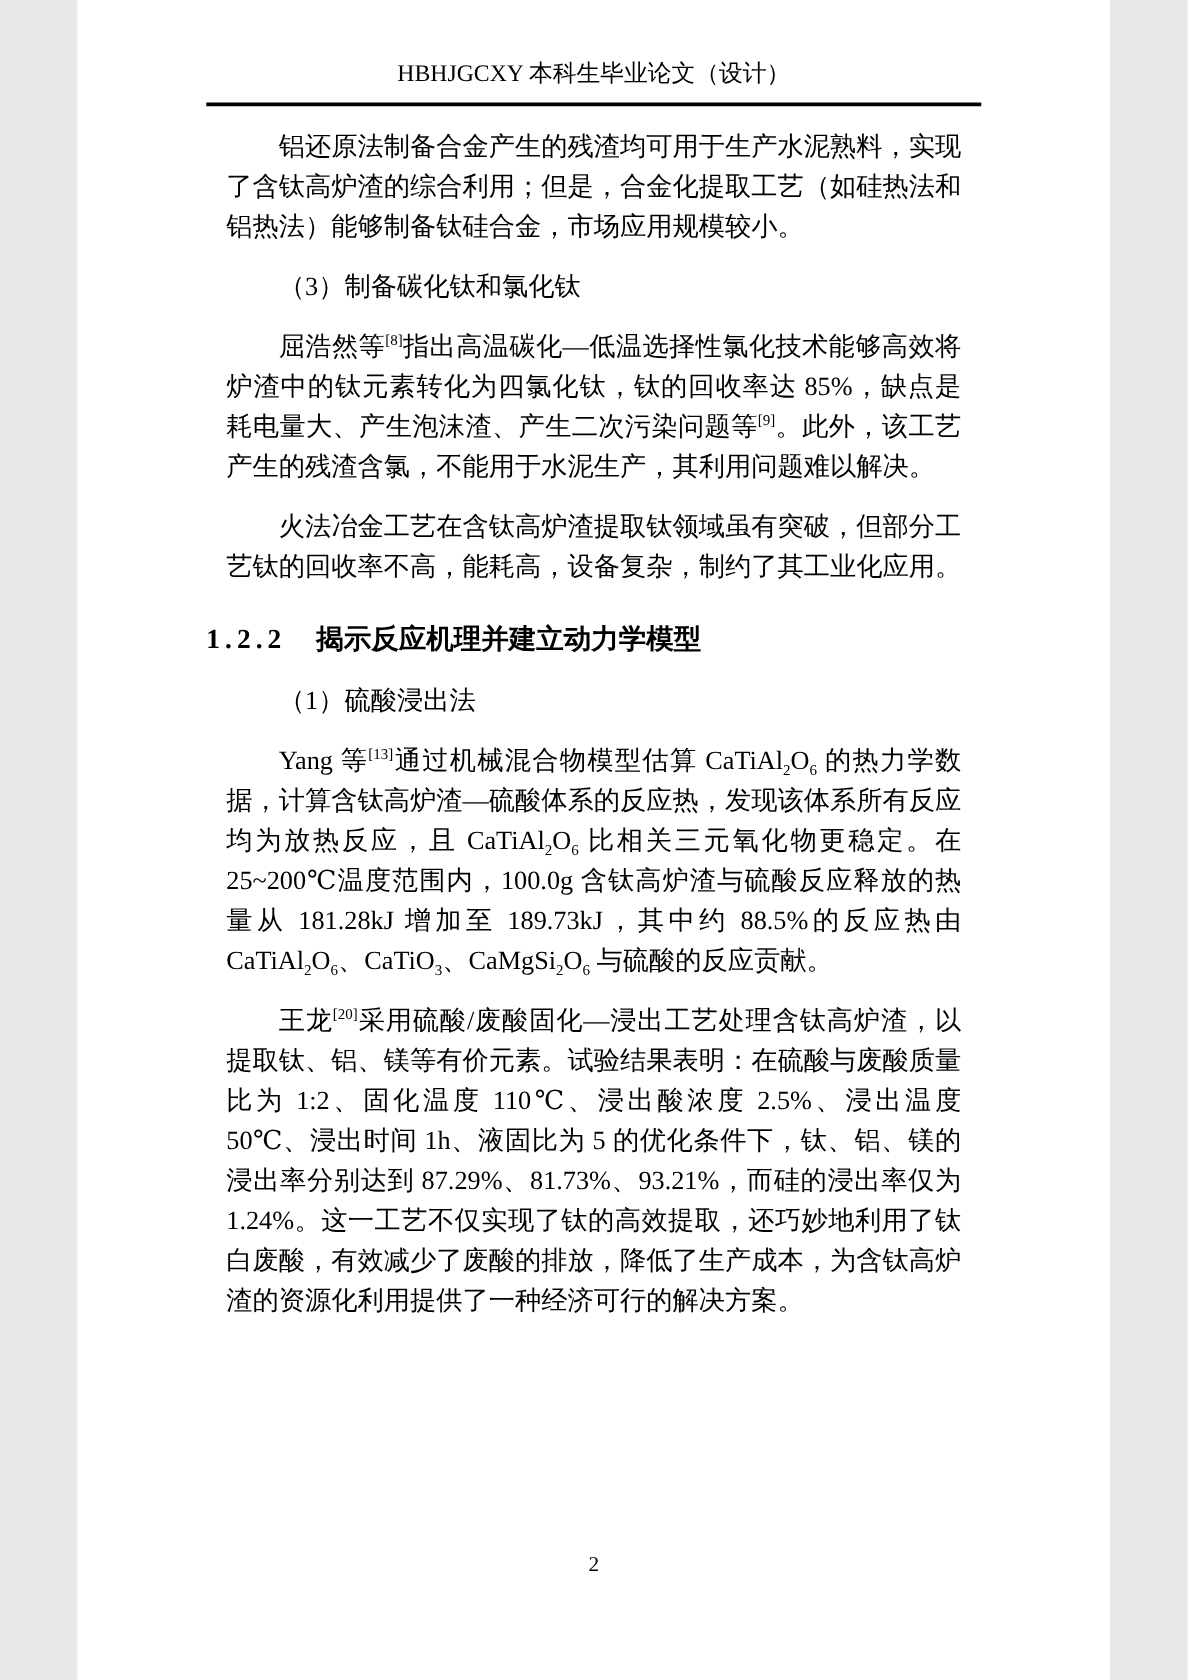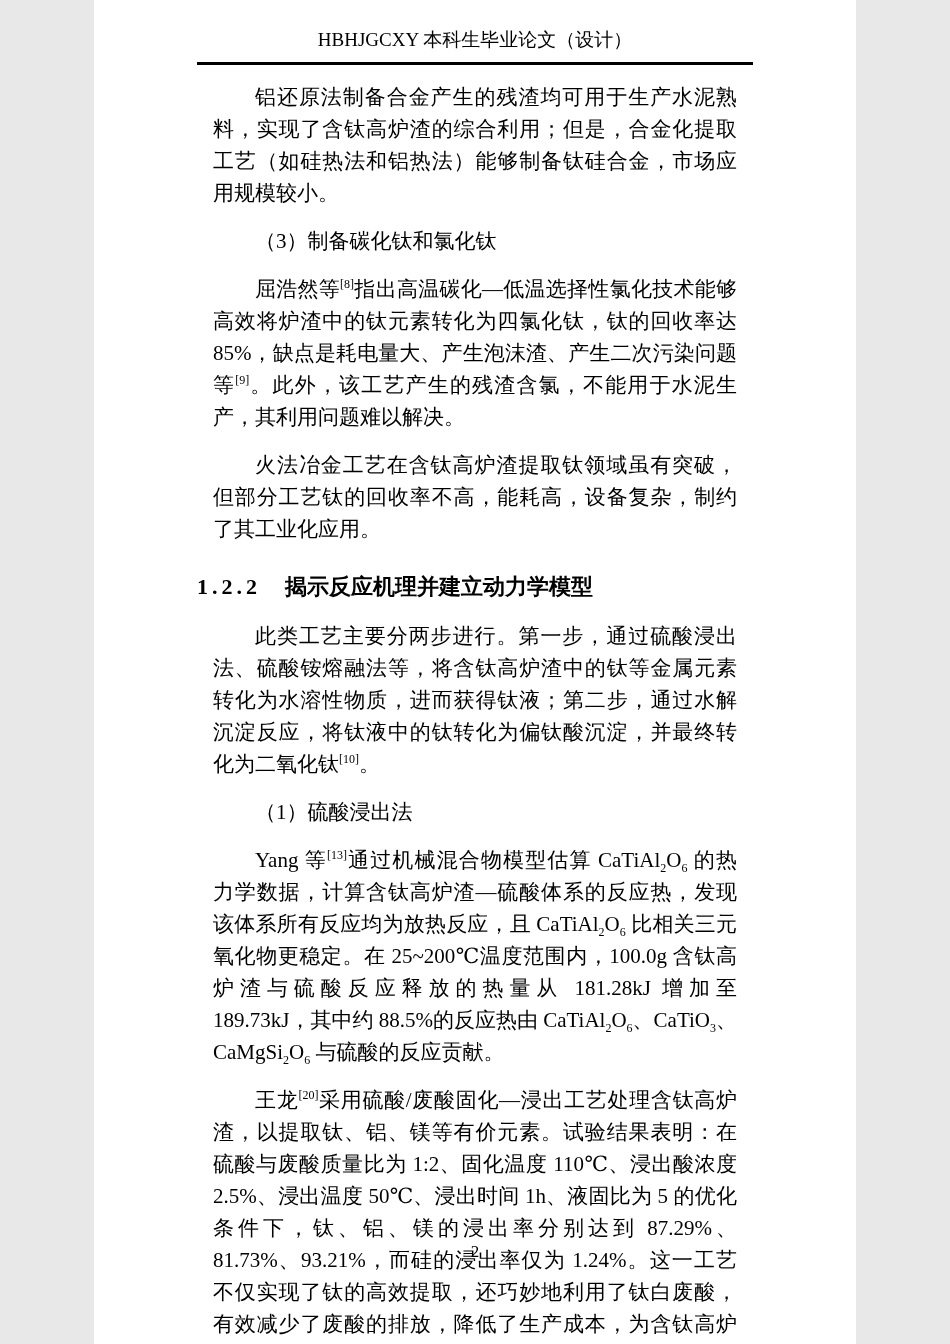--- a/index.html
+++ b/index.html
@@ -1,25 +1,25 @@
 <!DOCTYPE html>
 <html lang="zh"><head>
 <meta charset="utf-8">
 <style>
   html, body { margin: 0; padding: 0; background: #e8e8e8; }
   .page {
     position: relative;
-    width: 762px;
+    width: 826px;
     height: 1344px;
     margin: 0 auto;
     background: #ffffff;
     color: #000000;
     font-family: "Liberation Serif", "DejaVu Serif", serif;
     box-sizing: border-box;
-    padding: 28px 103px 0 103px;
+    padding: 48px 103px 0 103px;
     overflow: hidden;
   }
   .header {
     text-align: center;
     font-size: 19px;
     line-height: 24px;
     padding-bottom: 10px;
     border-bottom: 3px solid #000000;
   }
   .doc-body {
@@ -71,21 +71,20 @@
 <div class="page">
   <div class="header">
     <span>HBHJGCXY 本科生毕业论文（设计）</span>
   </div>
   <div class="doc-body">
       <p>铝还原法制备合金产生的残渣均可用于生产水泥熟料，实现了含钛高炉渣的综合利用；但是，合金化提取工艺（如硅热法和铝热法）能够制备钛硅合金，市场应用规模较小。</p>
       <p>（3）制备碳化钛和氯化钛</p>
       <p>屈浩然等<sup>[8]</sup>指出高温碳化—低温选择性氯化技术能够高效将炉渣中的钛元素转化为四氯化钛，钛的回收率达 85%，缺点是耗电量大、产生泡沫渣、产生二次污染问题等<sup>[9]</sup>。此外，该工艺产生的残渣含氯，不能用于水泥生产，其利用问题难以解决。</p>
       <p>火法冶金工艺在含钛高炉渣提取钛领域虽有突破，但部分工艺钛的回收率不高，能耗高，设备复杂，制约了其工业化应用。</p>
       <div class="sec-heading"><span class="sec-num">1.2.2</span><span>揭示反应机理并建立动力学模型</span></div>
-      <p>此类工艺主要分两步进行。第一步，通过硫酸浸出法、硫酸铵熔融法等，将含钛高炉渣中的钛等金属元素转化为水溶性物质，进而获得钛液；第二步，通过水解沉淀反应，将钛液中的钛转化为偏钛酸沉淀，并最终转化为二氧化钛<sup>[10]</sup>。</p>
       <p>（1）硫酸浸出法</p>
       <p>Yang 等<sup>[13]</sup>通过机械混合物模型估算 CaTiAl<sub>2</sub>O<sub>6</sub> 的热力学数据，计算含钛高炉渣—硫酸体系的反应热，发现该体系所有反应均为放热反应，且 CaTiAl<sub>2</sub>O<sub>6</sub> 比相关三元氧化物更稳定。在 25~200℃温度范围内，100.0g 含钛高炉渣与硫酸反应释放的热量从 181.28kJ 增加至 189.73kJ，其中约 88.5%的反应热由 CaTiAl<sub>2</sub>O<sub>6</sub>、CaTiO<sub>3</sub>、CaMgSi<sub>2</sub>O<sub>6</sub> 与硫酸的反应贡献。</p>
       <p>王龙<sup>[20]</sup>采用硫酸/废酸固化—浸出工艺处理含钛高炉渣，以提取钛、铝、镁等有价元素。试验结果表明：在硫酸与废酸质量比为 1:2、固化温度 110℃、浸出酸浓度 2.5%、浸出温度 50℃、浸出时间 1h、液固比为 5 的优化条件下，钛、铝、镁的浸出率分别达到 87.29%、81.73%、93.21%，而硅的浸出率仅为 1.24%。这一工艺不仅实现了钛的高效提取，还巧妙地利用了钛白废酸，有效减少了废酸的排放，降低了生产成本，为含钛高炉渣的资源化利用提供了一种经济可行的解决方案。</p>
     </div>
   <div class="footer">
     <span>2</span>
   </div>
 </div>
 
 </body></html>

